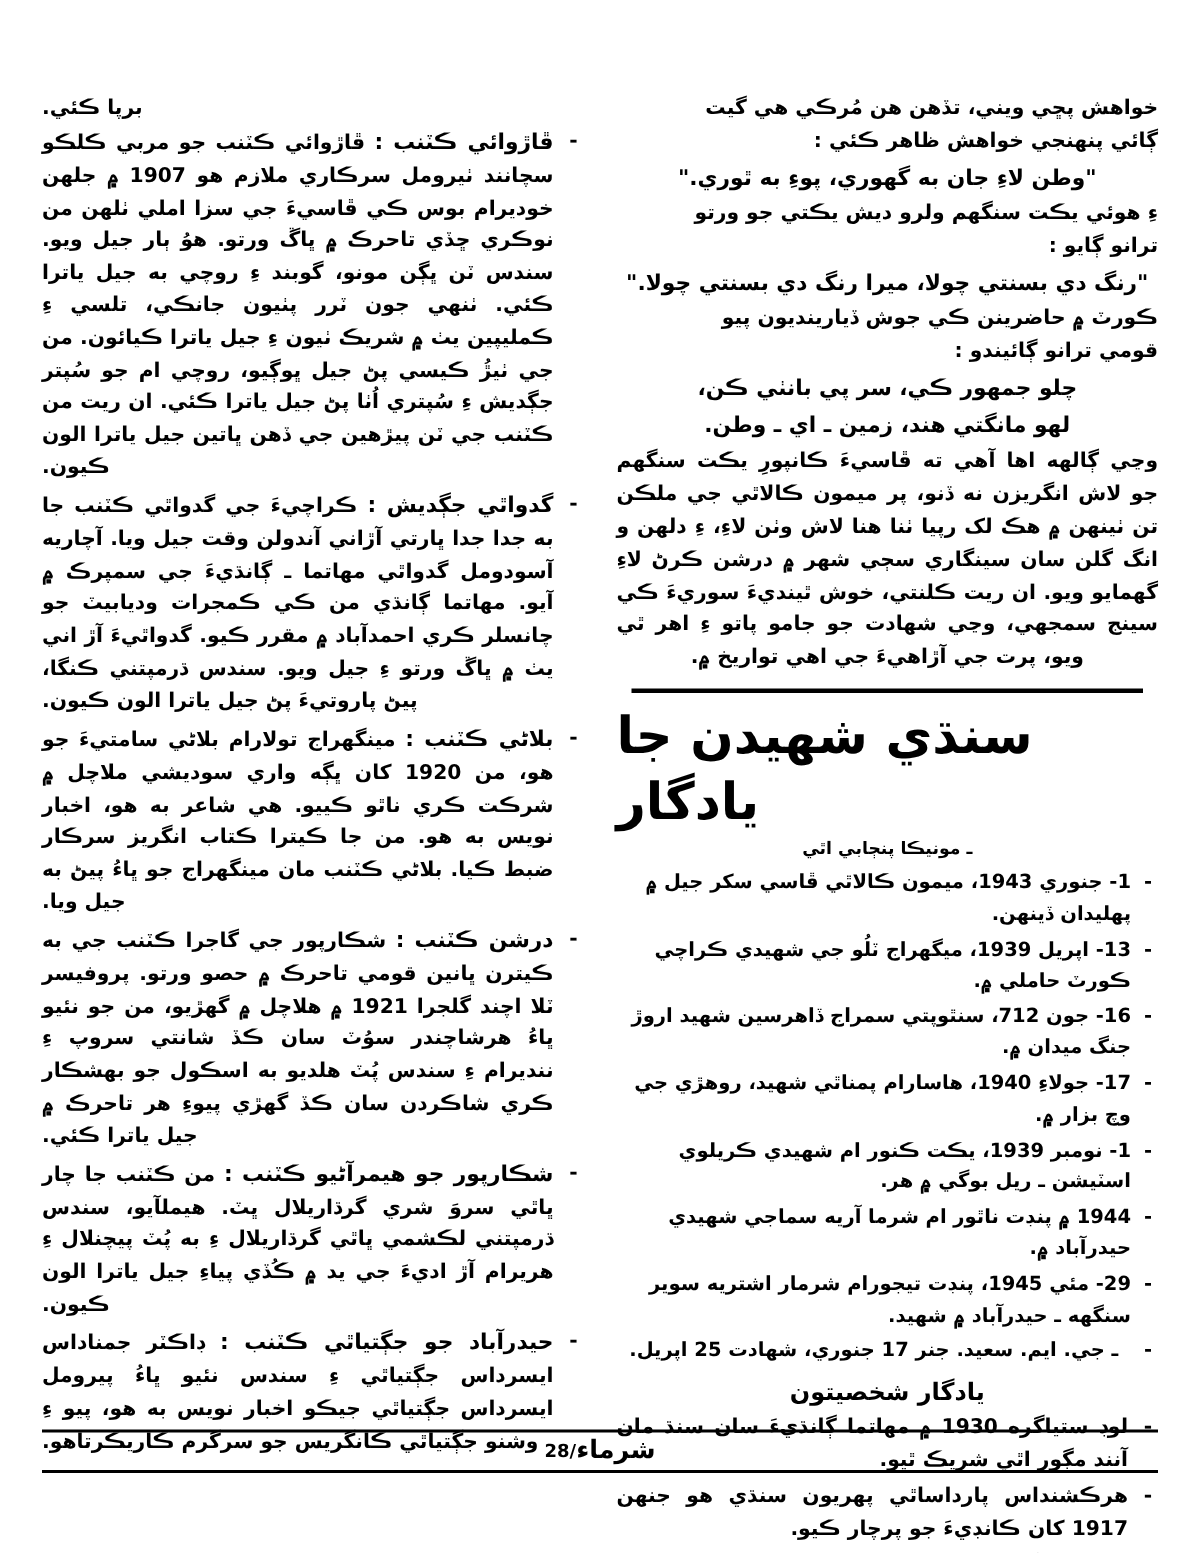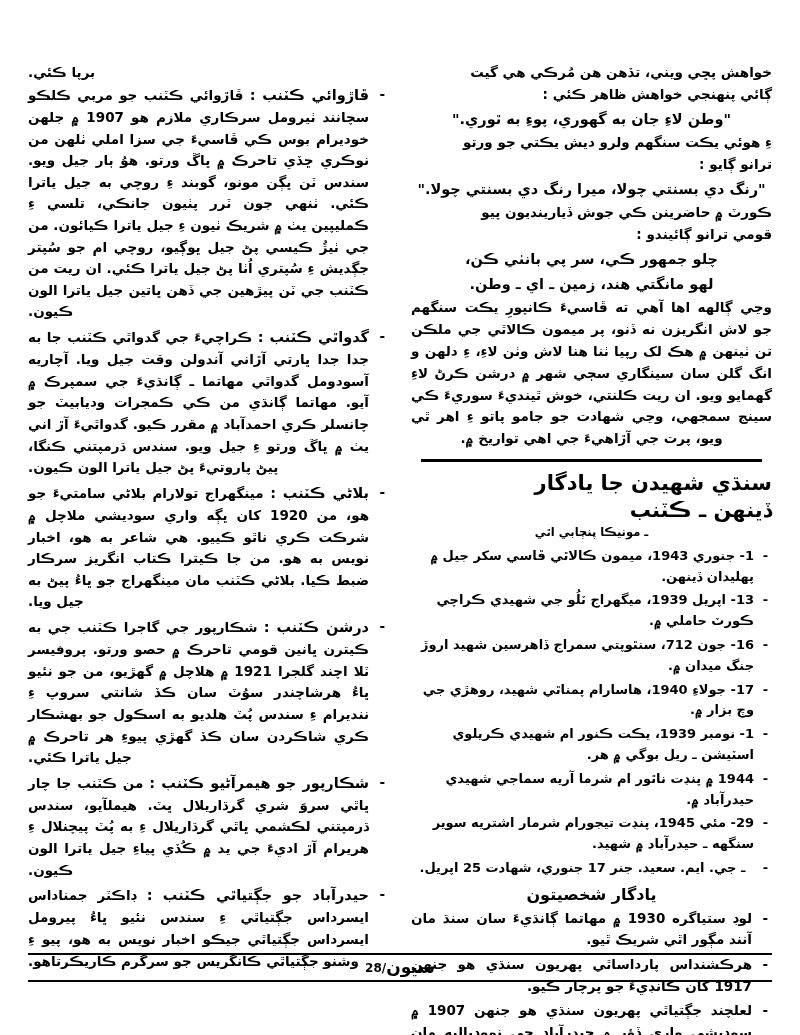--- a/index.html
+++ b/index.html
@@ -77,22 +77,22 @@
     margin: 0;
   }
 
   
   .rule-thick {
     height: 0;
     border-top: 3px solid #000;
     margin: 9px 10px 8px 10px;
   }
   .display-heading {
-    text-align: right;
-    font-size: 21px;
+    text-align: left;
+    font-size: 34px;
     font-weight: 900;
     line-height: 1.28;
     letter-spacing: -0.5px;
     margin: 0 0 1px 0;
   }
   .byline {
     text-align: center;
     font-size: 11.5px;
     font-weight: 900;
     margin: 0 0 7px 0;
@@ -201,21 +201,20 @@
 
       <p class="verse">چلو جمهور ڪي، سر پي بانٺي ڪن،</p>
       <p class="verse">لهو مانگتي هند، زمين ـ اي ـ وطن.</p>
 
       <p class="flow">وڃي ڳالهه اها آهي ته ڦاسيءَ ڪانپورِ يڪت سنگهم جو لاش انگريزن نه ڏنو، پر ميمون ڪالاٿي جي ملڪن تن ٺينهن ۾ هڪ لک رپيا ٺنا هنا لاش وٺن لاءِ، ءِ دلهن و انگ گلن سان سينگاري سڄي شهر ۾ درشن ڪرڻ لاءِ گهمايو ويو. ان ريت ڪلنتي، خوش ٿينديءَ سوريءَ ڪي سينج سمجهي، وڃي شهادت جو جامو پاتو ءِ اهر ٿي ويو، پرت جي آڙاهيءَ جي اهي تواريخ ۾.</p>
 
       <div class="rule-thick"></div>
 
       <h1 class="display-heading">
         <span>سنڌي شهيدن جا يادگار</span><br>
-        <span>ڏينهن ـ ڪٽنب</span>
       </h1>
 
       <p class="byline">ـ مونيڪا پنڄابي اٿي</p>
 
       <ul class="bullets dated">
         <li>1- جنوري 1943، ميمون ڪالاٿي ڦاسي سکر جيل ۾ پهليدان ڏينهن.</li>
         <li>13- اپريل 1939، ميگهراج ٽلُو جي شهيدي ڪراچي ڪورٽ حاملي ۾.</li>
         <li>16- جون 712، سنٿوپتي سمراج ڏاهرسين شهيد اروڙ جنگ ميدان ۾.</li>
         <li>17- جولاءِ 1940، هاسارام پمناٿي شهيد، روهڙي جي وچ بزار ۾.</li>
         <li>1- نومبر 1939، يڪت ڪنور ام شهيدي ڪريلوي اسٽيشن ـ ريل بوگي ۾ هر.</li>
@@ -240,21 +239,21 @@
 
       <ul class="bullets">
 
 
         <li class="last-left">
           <span class="lead">ڦاڙوائي ڪٽنب :</span>
           <span>ڦاڙوائي ڪٽنب جو مربي ڪلڪو سچانند ٺيرومل سرڪاري ملازم هو 1907 ۾ جلهن خوديرام بوس ڪي ڦاسيءَ جي سزا املي ٺلهن من نوڪري ڇڏي تاحرڪ ۾ ڀاڱ ورتو. هوُ ٻار جيل ويو. سندس ٽن ڀڳن مونو، گوبند ءِ روچي به جيل ياترا ڪئي. ٺنهي جون ٽرر پٺيون جانڪي، تلسي ءِ ڪمليپين يٺ ۾ شريڪ ٺيون ءِ جيل ياترا ڪيائون. من جي ٺيڙُ ڪيسي پڻ جيل ڀوڳيو، روچي ام جو سُپتر جڳديش ءِ سُپتري اُٺا پڻ جيل ياترا ڪئي. ان ريت من ڪٽنب جي ٽن پيڙهين جي ڏهن ڀاتين جيل ياترا الون ڪيون.</span>
         </li>
 
         <li class="last-left">
-          <span class="lead">گدواٿي ڪٽنب :</span>
+          <span class="lead">گدواٿي جڳديش :</span>
           <span>ڪراچيءَ جي گدواٿي ڪٽنب جا به جدا جدا ڀارتي آڙاني آندولن وقت جيل ويا. آچاريه آسودومل گدواٿي مهاتما ـ ڳانڌيءَ جي سمپرڪ ۾ آيو. مهاتما ڳانڌي من ڪي ڪمجرات وديابيٽ جو چانسلر ڪري احمدآباد ۾ مقرر ڪيو. گدواٿيءَ آڙ اني يٺ ۾ ڀاڱ ورتو ءِ جيل ويو. سندس ڌرمپتني ڪنگا، پيڻ پاروتيءَ پڻ جيل ياترا الون ڪيون.</span>
         </li>
 
         <li class="last-left">
           <span class="lead">بلاڻي ڪٽنب :</span>
           <span>مينگهراج تولارام بلاڻي سامتيءَ جو هو، من 1920 کان ڀڳه واري سوديشي ملاچل ۾ شرڪت ڪري ناٿو ڪييو. هي شاعر به هو، اخبار نويس به هو. من جا ڪيترا ڪتاب انگريز سرڪار ضبط ڪيا. بلاڻي ڪٽنب مان مينگهراج جو ڀاءُ پيڻ به جيل ويا.</span>
         </li>
 
         <li class="last-left">
           <span class="lead">درشن ڪٽنب :</span>
@@ -273,18 +272,18 @@
 
       </ul>
 
     </div>
 
   </div>
 
   <div class="footer">
     <div class="footer-rule-top"></div>
     <div class="footer-center">
-      <span>سيون</span><span class="pgnum">/<span>28</span></span>
+      <span>شرماء</span><span class="pgnum">/<span>28</span></span>
     </div>
     <div class="footer-rule-bottom"></div>
   </div>
 
 </div>
 
 </body></html>

